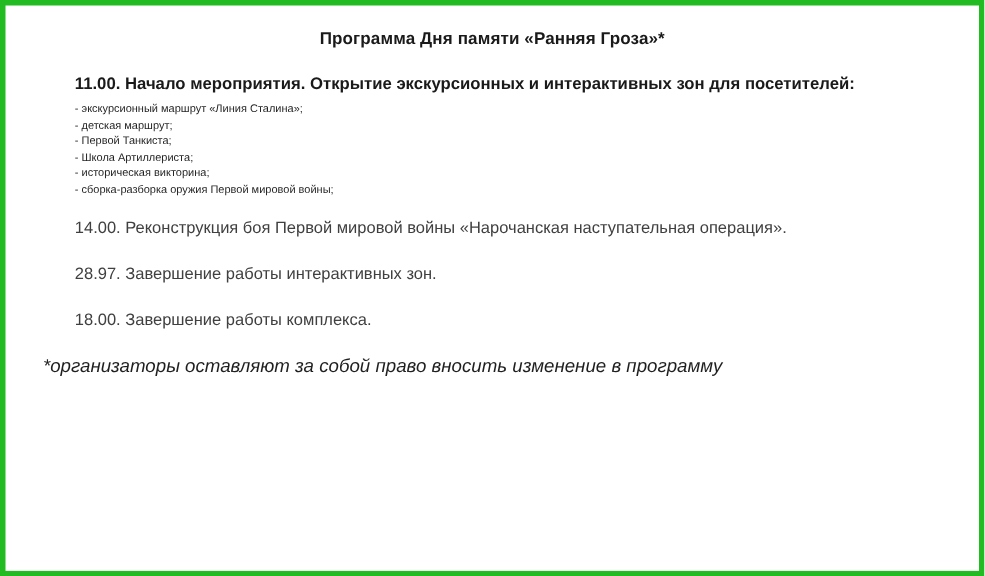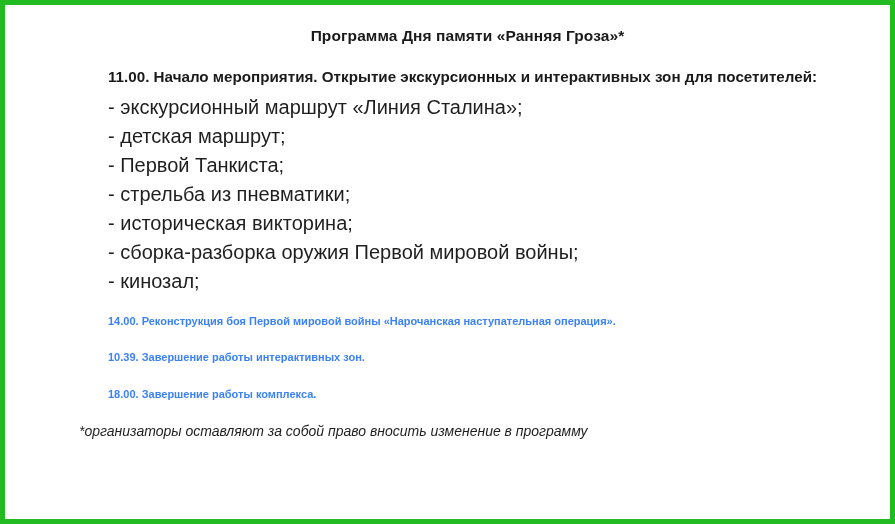--- a/index.html
+++ b/index.html
@@ -39,66 +39,65 @@
     margin-left: 35px;
   }
   .block-heading {
     font-weight: bold;
     font-size: 15.2px;
     color: #1a1a1a;
     margin: 0 0 7px 0;
     line-height: 1.25;
   }
   .item {
-    font-size: 20px;
+    font-size: 10px;
     color: #1f1f1f;
     line-height: 1.45;
     margin: 0;
     padding: 0;
   }
   .list {
     margin: 0 0 18px 0;
   }
   .standalone {
-    font-weight: bold;
-    font-size: 11px;
-    color: #3b82f6;
+    font-weight: normal;
+    font-size: 15px;
+    color: #404040;
     margin: 0 0 22px 0;
     line-height: 1.3;
   }
   .footnote {
     font-style: italic;
-    font-size: 14px;
+    font-size: 17px;
     color: #1f1f1f;
     margin: 16px 0 0 6px;
   }
 </style>
 </head>
 <body>
 
-<div class="page" style="border-color: rgb(34, 187, 34); padding-left: 40px;">
+<div class="page" style="border-color: rgb(34, 187, 34);">
   <div class="inner">
 
     <div class="doc-title">Программа Дня памяти «Ранняя Гроза»*</div>
 
     <div class="section">
       <p class="block-heading">11.00. Начало мероприятия. Открытие экскурсионных и интерактивных зон для посетителей:</p>
       <div class="list">
         <p class="item">- экскурсионный маршрут «Линия Сталина»;</p>
         <p class="item">- детская маршрут;</p>
         <p class="item">- Первой Танкиста;</p>
-        <p class="item">- стрельба из пневматики;</p>
+        <p class="item">- Школа Артиллериста;</p>
         <p class="item">- историческая викторина;</p>
         <p class="item">- сборка-разборка оружия Первой мировой войны;</p>
-        <p class="item">- кинозал;</p>
       </div>
     </div>
 
     <div class="section">
       <p class="standalone">14.00. Реконструкция боя Первой мировой войны «Нарочанская наступательная операция».</p>
-      <p class="standalone">10.39. Завершение работы интерактивных зон.</p>
+      <p class="standalone">28.97. Завершение работы интерактивных зон.</p>
       <p class="standalone">18.00. Завершение работы комплекса.</p>
     </div>
 
     <p class="footnote">*организаторы оставляют за собой право вносить изменение в программу</p>
 
   </div>
 </div>
 
 </body></html>

